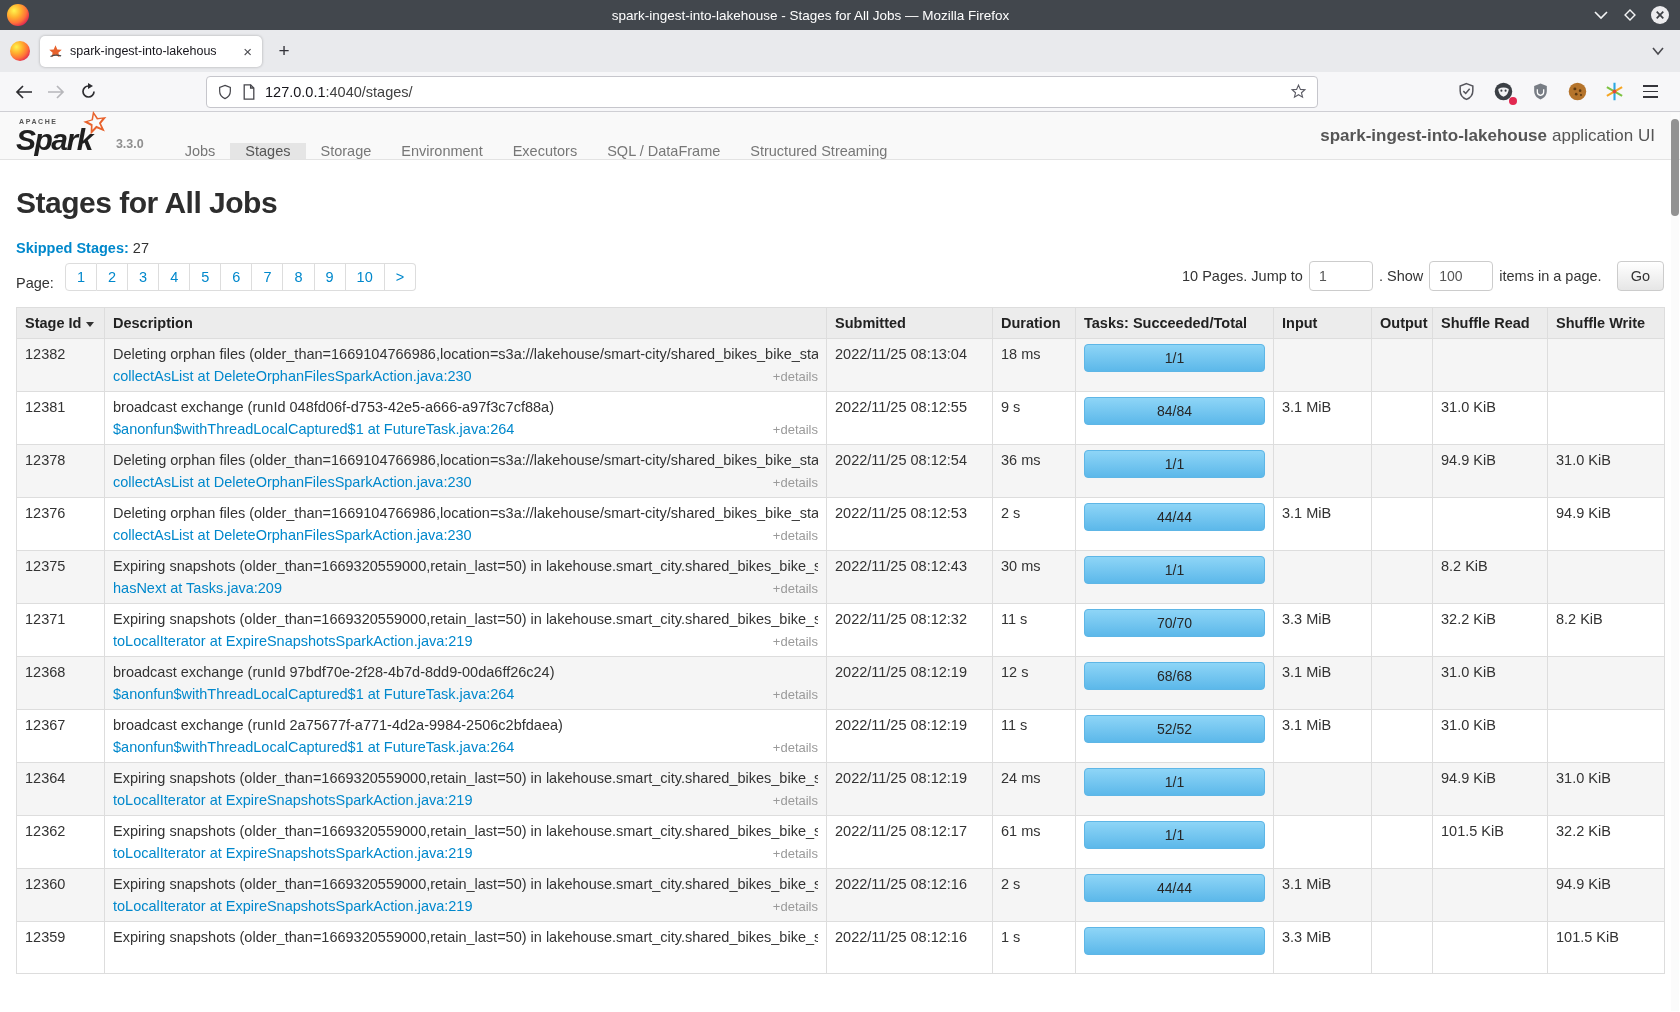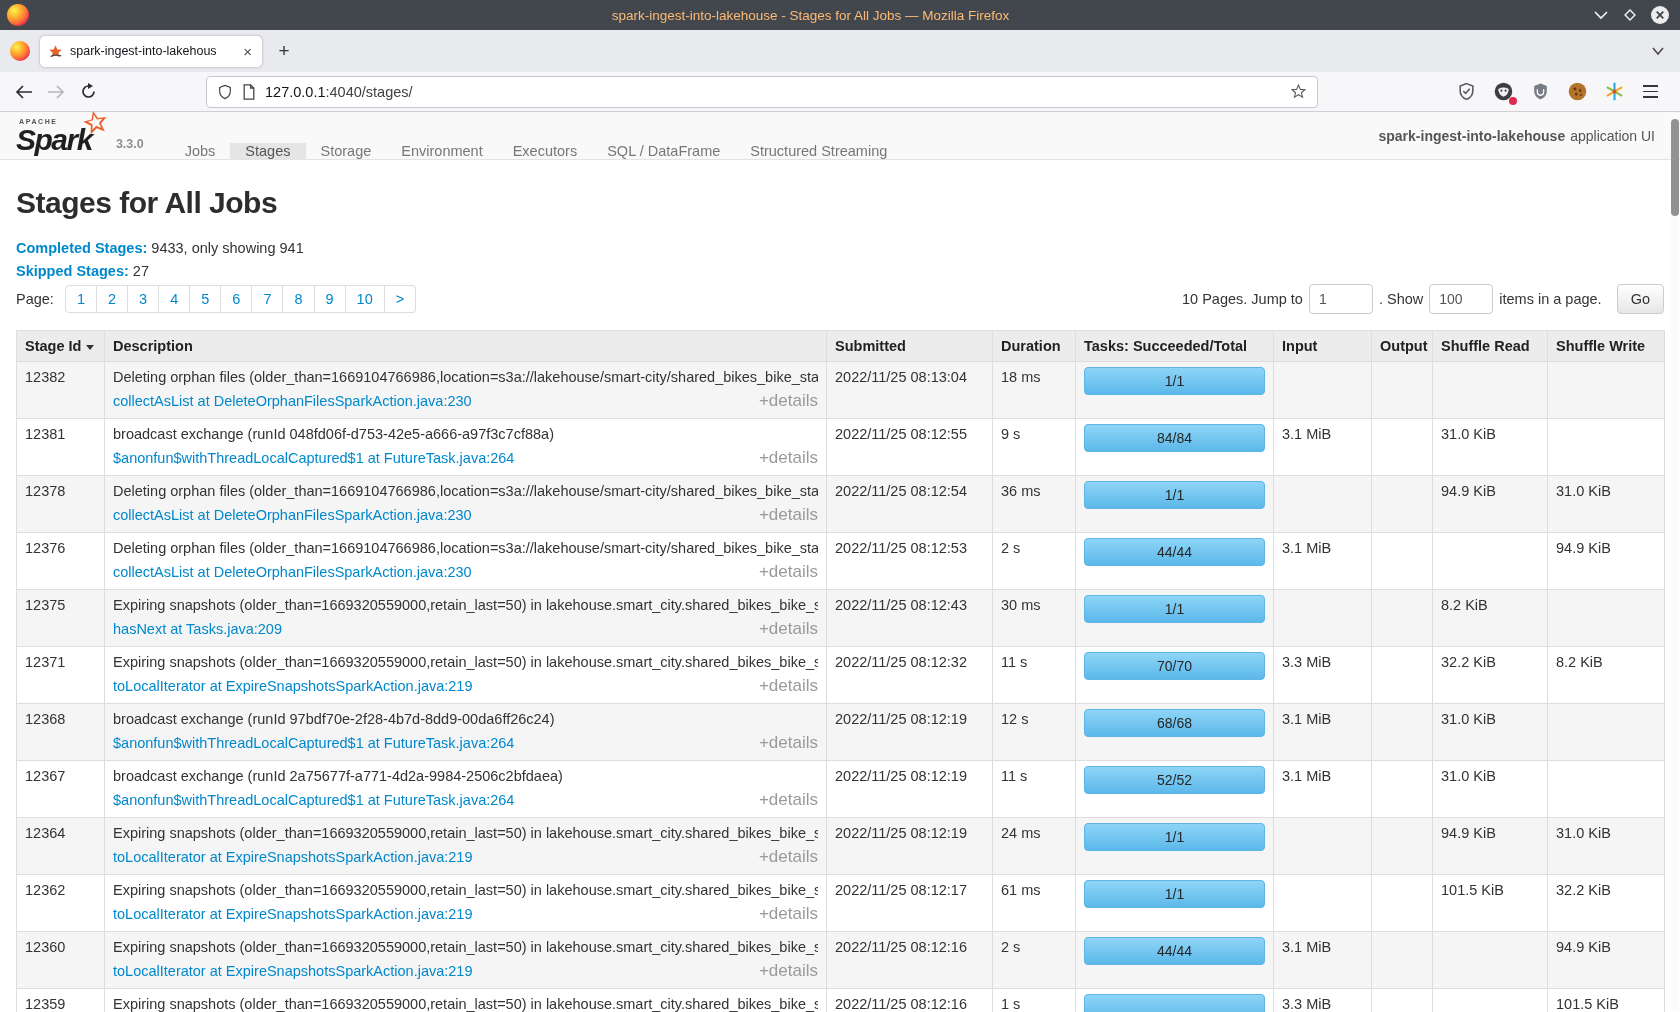--- a/index.html
+++ b/index.html
@@ -3,21 +3,21 @@
 <meta charset="utf-8">
 <style>
   * { box-sizing: border-box; margin: 0; padding: 0; }
   html,body { width:1680px; height:1012px; overflow:hidden; }
   body { font-family:"Liberation Sans", sans-serif; background:#fff; position:relative; }
 
   
   .titlebar { height:30px; background:#42474d; display:flex; align-items:center; }
   .ff-logo { width:22px; height:22px; border-radius:50%; margin-left:7px; flex:none;
     background:radial-gradient(circle at 32% 30%, #fff44f 0%, #ffb02e 32%, #ff7139 58%, #e22850 78%, #8a2be2 100%); }
-  .win-title { flex:1; text-align:center; color:#fdba74; font-size:13.5px; }
+  .win-title { flex:1; text-align:center; color:#ffffff; font-size:13.5px; }
   .win-controls { display:flex; align-items:center; gap:12px; margin-right:10px; }
   .win-btn { display:flex; align-items:center; justify-content:center; }
 
   
   .tabstrip { height:42px; background:#e9eaed; display:flex; align-items:center; }
   .ffview { width:20px; height:20px; border-radius:50%; margin:0 6px 0 10px; flex:none;
     background:radial-gradient(circle at 32% 30%, #fff44f 0%, #ffb02e 32%, #ff7139 58%, #e22850 80%, #8a2be2 100%); }
   .tab { width:222px; height:31px; background:#fff; border-radius:5px; box-shadow:0 0 3px rgba(0,0,0,.28);
     display:flex; align-items:center; padding:0 8px; margin-left:4px; }
   .tab-label { flex:1; font-size:12.5px; color:#15141a; white-space:nowrap; overflow:hidden; margin-left:7px; }
@@ -46,32 +46,32 @@
   .sparkbar { height:48px; background:#f9f9f9; border-bottom:1px solid #e3e3e3; display:flex; align-items:stretch; }
   .brand { display:flex; align-items:center; padding:0 10px 0 16px; }
   .logo-wrap { position:relative; padding-top:9px; }
   .apache { position:absolute; top:2px; left:3px; font-size:7px; font-weight:bold; letter-spacing:1.6px; color:#555; }
   .spark-word { font-size:30px; font-weight:bold; font-style:italic; letter-spacing:-1.5px; color:#1f1f1f; line-height:1; }
   .spark-star { position:absolute; top:-7px; right:-17px; transform:rotate(-12deg); }
   .spark-version { font-size:12.5px; font-weight:bold; color:#8f8f8f; margin:16px 0 0 24px; }
   .spark-nav { display:flex; align-items:flex-end; margin-left:16px; }
   .nav-item { display:flex; align-items:center; padding:0 15px; font-size:14.5px; color:#777; cursor:pointer; }
   .nav-item.active { background:#e5e5e5; color:#555; }
-  .app-label { margin-left:auto; display:flex; align-items:center; padding-right:25px; font-size:14px; color:#555; white-space:nowrap; }
+  .app-label { margin-left:auto; display:flex; align-items:center; padding-right:25px; font-size:17px; color:#555; white-space:nowrap; }
   .app-label b { margin-right:5px; }
 
   
   .content { padding:14px 16px 0 16px; }
   h1.page-title { font-size:30px; font-weight:bold; color:#2d2d2d; letter-spacing:-0.5px; margin:12px 0 18px; }
   .stat-line { font-size:14.5px; color:#333; margin:3px 0; line-height:20px; }
   .stat-line .stat-label { color:#0088cc; font-weight:bold; text-decoration:none; margin-right:4px; }
   .section-header { margin-top:21px; display:flex; align-items:center; font-size:20px; font-weight:bold; color:#0088cc; cursor:pointer; }
   .collapse-caret { width:0; height:0; border-left:6px solid transparent; border-right:6px solid transparent; border-top:8px solid #17688f; margin-right:7px; }
 
-  .pagination-row { margin-top:1px; display:flex; align-items:center; font-size:14.5px; color:#333; }
+  .pagination-row { margin-top:1px; display:flex; align-items:flex-end; font-size:14.5px; color:#333; }
   .page-label { margin-right:11px; }
   .page-btns { display:flex; }
   .page-btn { min-width:29px; padding:5px 11px; text-align:center; border:1px solid #ddd; border-left:none;
     color:#0088cc; background:#fff; font-size:14.5px; cursor:pointer; }
   .page-btn:first-child { border-left:1px solid #ddd; border-radius:4px 0 0 4px; }
   .page-btn:last-child { border-radius:0 4px 4px 0; }
   .pagination-right { margin-left:auto; display:flex; align-items:center; }
   .pg-text { margin:0 6px; }
   .pg-input { width:64px; height:30px; border:1px solid #ccc; border-radius:4px; padding:0 9px; font-size:14px; color:#555;
     font-family:"Liberation Sans", sans-serif; }
@@ -82,21 +82,21 @@
   table.stages { margin-top:16px; border-collapse:collapse; table-layout:fixed; width:1648px; font-size:14.5px; color:#333; }
   .stages th, .stages td { border:1px solid #ddd; text-align:left; vertical-align:top; }
   .stages thead th { background:#ececec; font-weight:bold; padding:7px 8px; color:#222; white-space:nowrap; overflow:hidden; }
   .stages tbody tr:nth-child(odd) { background:#f5f5f5; }
   .stages tbody td { padding:7px 8px; height:52px; white-space:nowrap; overflow:hidden; }
   .caret { display:inline-block; width:0; height:0; border-left:4px solid transparent; border-right:4px solid transparent;
     border-top:5px solid #333; margin-left:5px; vertical-align:middle; }
   .desc1 { white-space:nowrap; overflow:hidden; color:#333; }
   .desc-line2 { display:flex; justify-content:space-between; align-items:baseline; margin-top:6px; }
   a.desc-link { color:#0088cc; text-decoration:none; white-space:nowrap; overflow:hidden; }
-  .details { color:#9a9a9a; font-size:17px; margin-left:10px; cursor:pointer; }
+  .details { color:#9a9a9a; font-size:13px; margin-left:10px; cursor:pointer; }
   .c-tasks { padding:5px 8px !important; }
   .progress { height:28px; border:1px solid #5eb6e6; border-radius:4px; background:linear-gradient(#8ed5f7,#5cb8ea);
     display:flex; align-items:center; justify-content:center; font-size:14px; color:#262626; }
 
   
   .scrollbar-track { position:absolute; top:113px; right:1px; width:8px; height:898px; background:#fbfbfb; }
   .scrollbar-thumb { position:absolute; top:6px; left:0; width:8px; height:97px; background:#929292; border-radius:4px; }
 </style>
 </head>
 <body>
@@ -244,23 +244,20 @@
     </div>
   <div class="app-label">
     <b>spark-ingest-into-lakehouse</b>
     <span>application UI</span>
   </div>
 </div>
 
 <div class="content">
   <h1 class="page-title">Stages for All Jobs</h1>
 
-  <div class="stat-line">
-    <a class="stat-label" href="#">Completed Stages:</a><span>9433, only showing 941</span>
-  </div>
   <div class="stat-line">
     <a class="stat-label" href="#">Skipped Stages:</a><span>27</span>
   </div>
 
 
   <div class="pagination-row">
     <span class="page-label">Page:</span>
     <div class="page-btns" id="page-btns">
         <div class="page-btn">1</div>
         <div class="page-btn">2</div>

